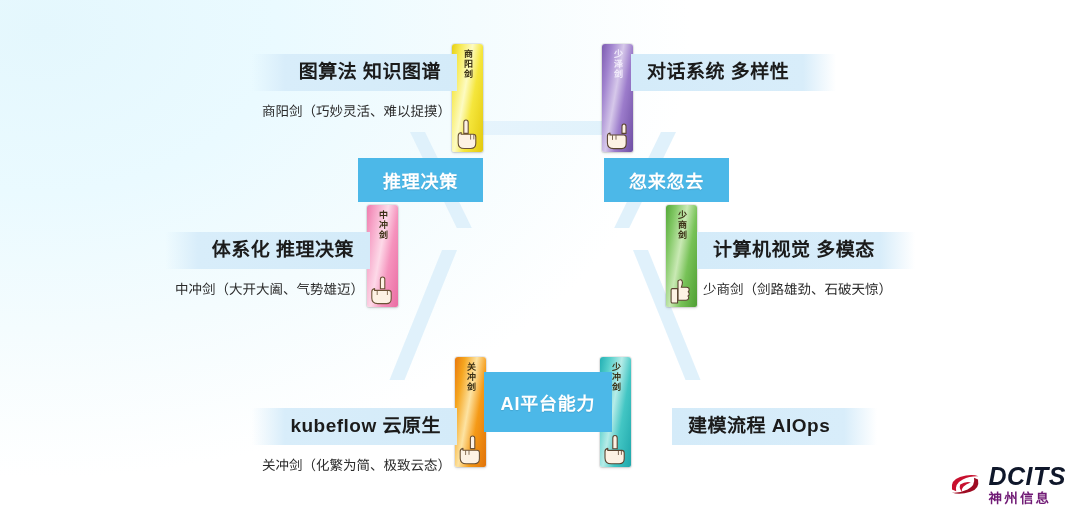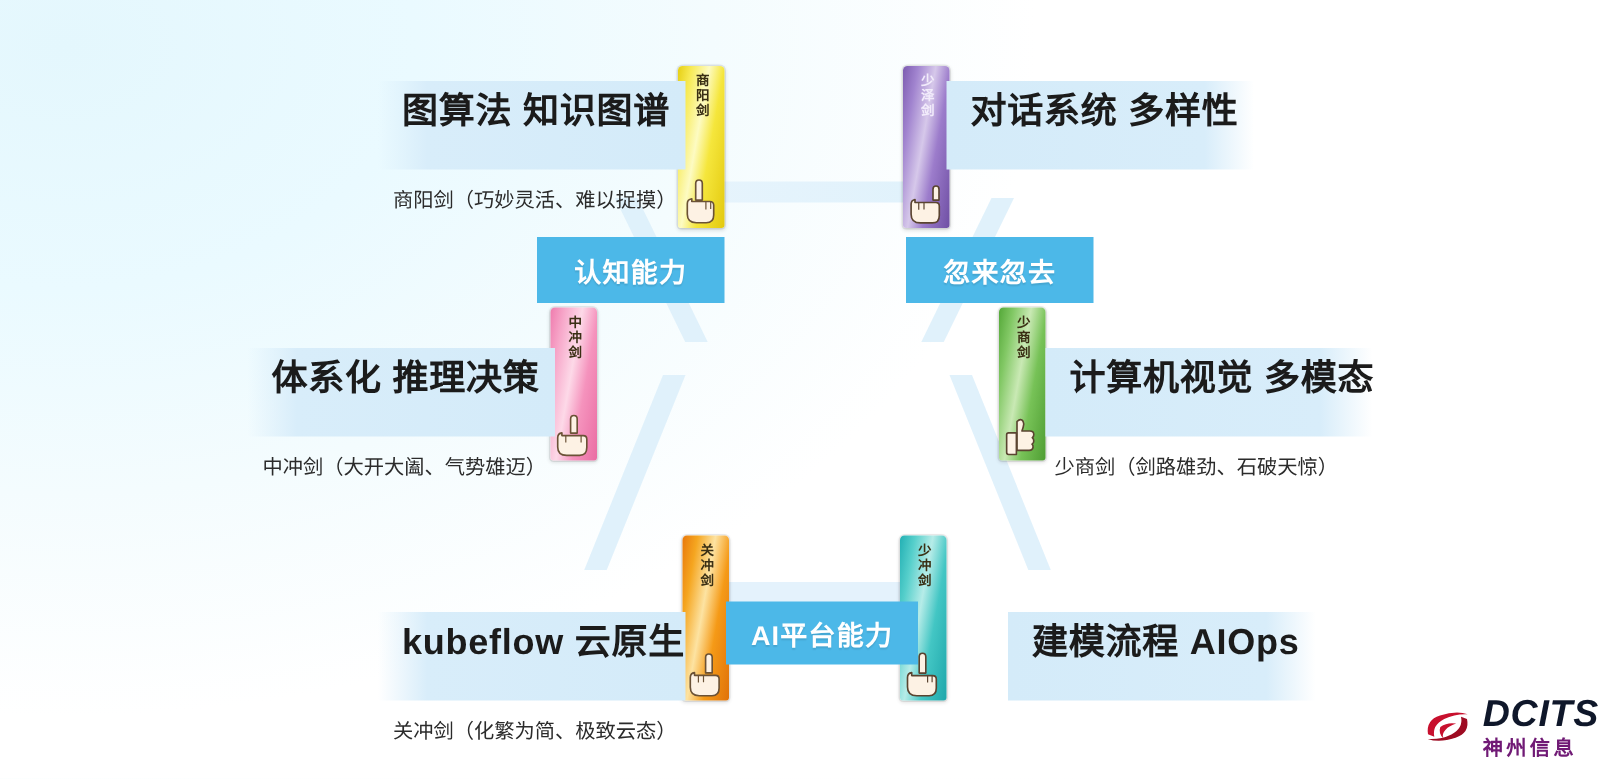--- a/index.html
+++ b/index.html
@@ -49,22 +49,22 @@
   .sword .hand{
     position:absolute;bottom:2px;left:50%;
     transform:translateX(-50%);
     width:26px;height:34px;
     pointer-events:none;
   }
 
   
   .panel{position:absolute;z-index:7;}
   .panel .titlebar{
-    padding:7px 16px 24px 16px;
-    font-size:24px;
+    padding:7px 16px 8px 16px;
+    font-size:19px;
     font-weight:700;
     color:#1b1b1b;
     letter-spacing:.5px;
     white-space:nowrap;
     line-height:1.15;
   }
   .panel.left .titlebar{
     background:linear-gradient(90deg,rgba(214,236,249,0) 0%,#d8edfa 16%,#d4ebf9 100%);
     text-align:right;
   }
@@ -199,28 +199,28 @@
     <svg class="hand" viewBox="0 0 26 34">
       <g fill="#fdf2e4" stroke="#5a4430" stroke-width="1.1" stroke-linejoin="round">
         <path d="M12 4.5 q2.2 0 2.2 2.4 v10.8 h-4.4 V6.9 Q9.8 4.5 12 4.5z"></path>
         <path d="M4.8 17.4 q-2.8.4 -2.8 3.2 v6.4 q0 5.8 6.2 5.8 h8.2 q4.8 0 4.8-5.2 v-5.8 q0-2.4-2.4-2.4 H4.8z"></path>
         <path d="M15.4 19.4 v4.6 M18.4 19.6 v4.2" stroke-width=".8" fill="none"></path>
       </g>
     </svg>
   </div>
 
   <div class="chip" style="left:358px;top:158px;width:125px;height:44px;">
-    <span>认知能力</span>
+    <span>推理决策</span>
   </div>
 
   <div class="chip" style="left:604px;top:158px;width:125px;height:44px;">
     <span>忽来忽去</span>
   </div>
 
-  <div class="chip" style="left:484px;top:401px;width:128px;height:42px;">
+  <div class="chip" style="left:484px;top:372px;width:128px;height:60px;">
     <span>AI平台能力</span>
   </div>
 
   <div class="panel left" style="left:252px;top:54px;width:205px;">
     <div class="titlebar">图算法 知识图谱</div>
     <div class="subtitle">商阳剑（巧妙灵活、难以捉摸）</div>
   </div>
 
   <div class="panel right" style="left:631px;top:54px;width:205px;">
     <div class="titlebar">对话系统 多样性</div>

